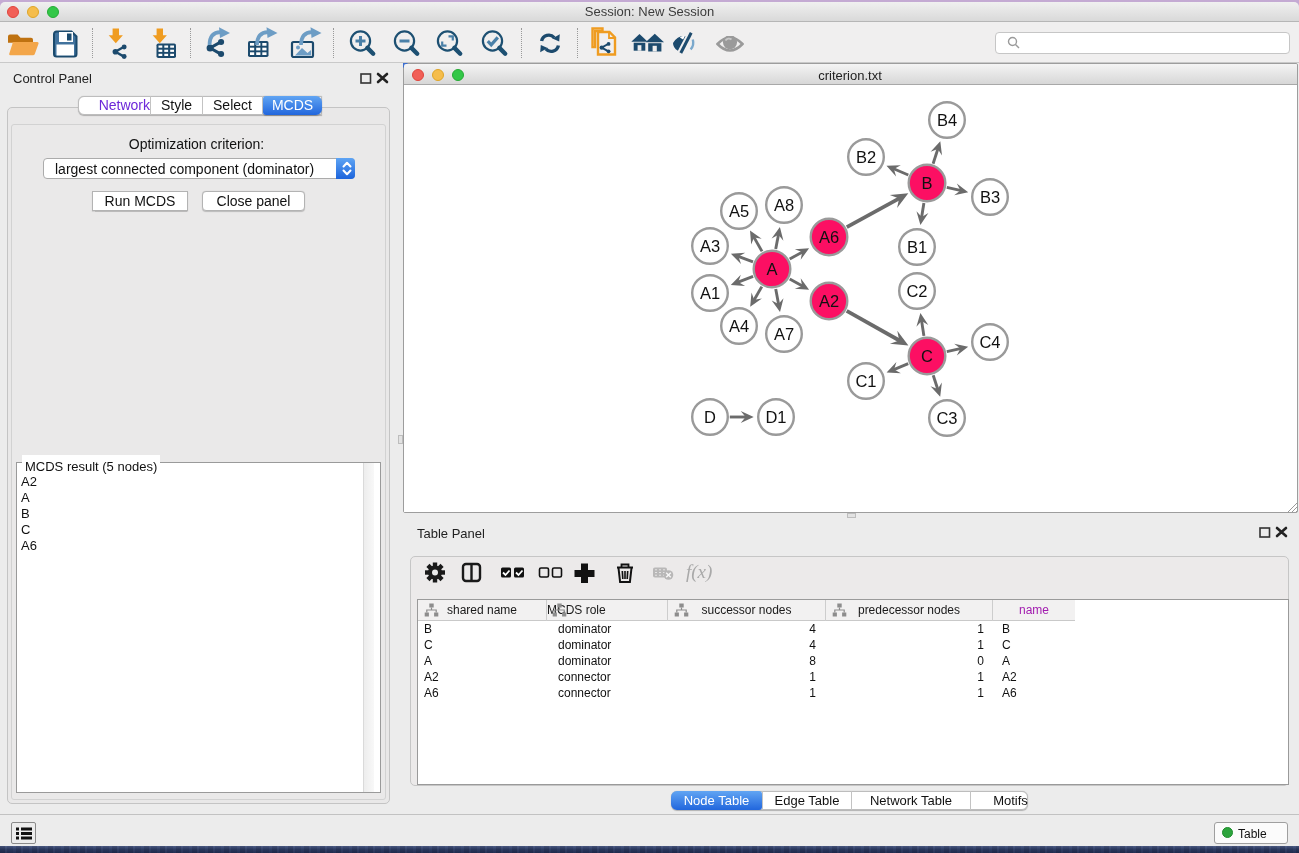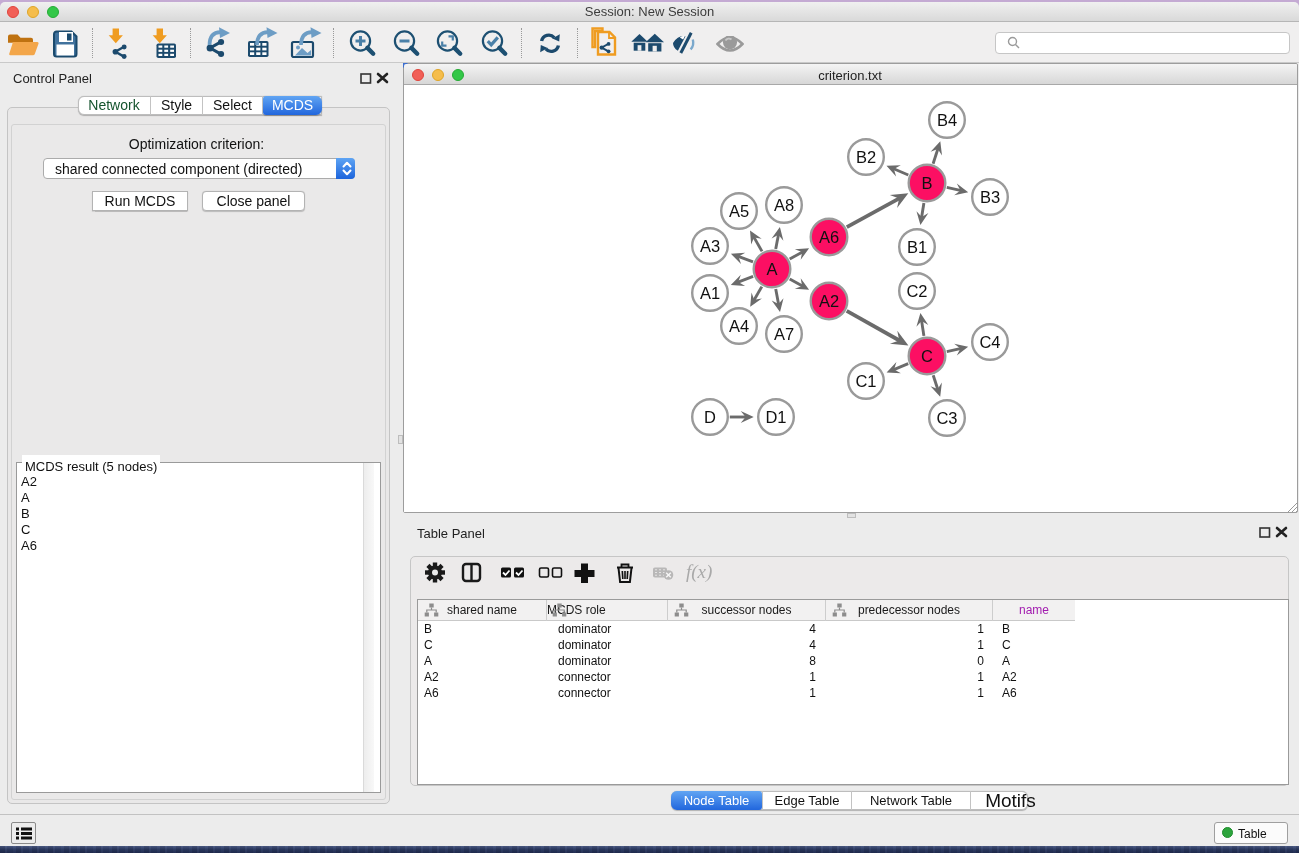--- a/index.html
+++ b/index.html
@@ -177,27 +177,27 @@
 <div class="abs" style="left:13px;top:71px;font-size:13px;color:#222">Control Panel</div>
 <svg style="position:absolute;left:360px;top:73px" width="12" height="11" viewBox="0 0 12 11">
     <rect x="1" y="1" width="9.5" height="9" fill="none" stroke="#333" stroke-width="1.6"></rect>
   </svg>
 <svg style="position:absolute;left:376px;top:72px" width="13" height="12" viewBox="0 0 13 12">
     <path d="M2,2 L11,10 M11,2 L2,10" stroke="#222" stroke-width="2.6" stroke-linecap="round"></path>
   </svg>
 <div class="abs" style="left:7px;top:107px;width:383px;height:697px;background:#e9e8e8;border:1px solid #c4c4c4;border-radius:5px"></div>
 <div class="abs" style="left:11px;top:124px;width:375px;height:676px;border:1px solid #d2d2d2;border-radius:3px;background:#eae9e9"></div>
 <div class="abs" style="left:78px;top:96px;width:244px;height:19px;background:#fff;border:1px solid #bdbdbd;border-radius:6px 0 0 6px;box-shadow:0 0.5px 1px rgba(0,0,0,0.25)"></div>
-<div class="abs" style="left:78px;top:96px;width:73px;height:19px;border-right:1px solid #c3c3c3;text-align:center;font-size:14px;color:#14532d;line-height:19px">Network</div>
+<div class="abs" style="left:78px;top:96px;width:73px;height:19px;border-right:1px solid #c3c3c3;text-align:right;font-size:14px;color:#6d28d9;line-height:19px">Network</div>
 <div class="abs" style="left:151px;top:96px;width:52px;height:19px;border-right:1px solid #c3c3c3;text-align:center;font-size:14px;color:#111;line-height:19px">Style</div>
 <div class="abs" style="left:203px;top:96px;width:60px;height:19px;border-right:1px solid #c3c3c3;text-align:center;font-size:14px;color:#111;line-height:19px">Select</div>
 <div class="abs" style="left:263px;top:96px;width:59px;height:19px;background:linear-gradient(#61a5f3,#2166dd);border-radius:3px 6px 6px 3px;text-align:center;font-size:14px;color:#fff;line-height:19px;box-shadow:0 0.5px 1px rgba(0,0,0,0.25)">MCDS</div>
 <div class="abs" style="left:0;top:136px;width:393px;text-align:center;font-size:14px;color:#111">Optimization criterion:</div>
 <div class="abs" style="left:43px;top:158px;width:312px;height:21px;background:#fff;border:1px solid #ababab;border-radius:4px">
-    <div class="abs" style="left:11px;top:2px;font-size:14px;color:#111">shared connected component (directed)</div>
+    <div class="abs" style="left:11px;top:2px;font-size:14px;color:#111">largest connected component (dominator)</div>
     <div class="abs" style="right:-1px;top:-1px;width:19px;height:21px;background:linear-gradient(#5ea4f4,#1c64dc);border-radius:0 4px 4px 0"></div>
   </div>
 <svg style="position:absolute;left:340px;top:160px" width="14" height="17" viewBox="0 0 14 17">
     <g stroke="#fff" stroke-width="2" fill="none" stroke-linecap="round" stroke-linejoin="round">
       <path d="M3.5,6.5 l3.5,-3.8 l3.5,3.8"></path>
       <path d="M3.5,10.5 l3.5,3.8 l3.5,-3.8"></path>
     </g>
   </svg>
 <div class="abs" style="left:92px;top:191px;width:96px;height:20px;background:#fff;border:1px solid #b3b3b3;border-radius:0;text-align:center;font-size:14px;color:#111;line-height:19px;box-shadow:0 0.5px 1px rgba(0,0,0,0.2)">Run MCDS</div>
 <div class="abs" style="left:202px;top:191px;width:103px;height:20px;background:#fff;border:1px solid #b3b3b3;border-radius:4px;text-align:center;font-size:14px;color:#111;line-height:19px;box-shadow:0 0.5px 1px rgba(0,0,0,0.2)">Close panel</div>
@@ -440,21 +440,21 @@
 <div class="abs" style="left:934px;top:670px;width:50px;text-align:right;font-size:12px;color:#111">1</div>
 <div class="abs" style="left:1002px;top:670px;font-size:12px;color:#111">A2</div>
 <div class="abs" style="left:424px;top:686px;font-size:12px;color:#111">A6</div>
 <div class="abs" style="left:558px;top:686px;font-size:12px;color:#111">connector</div>
 <div class="abs" style="left:766px;top:686px;width:50px;text-align:right;font-size:12px;color:#111">1</div>
 <div class="abs" style="left:934px;top:686px;width:50px;text-align:right;font-size:12px;color:#111">1</div>
 <div class="abs" style="left:1002px;top:686px;font-size:12px;color:#111">A6</div>
 <div class="abs" style="left:671px;top:791px;width:357px;height:19px;background:#fff;border:1px solid #bdbdbd;border-radius:6px;box-shadow:0 0.5px 1px rgba(0,0,0,0.25)"></div>
 <div class="abs" style="left:762px;top:791px;width:89px;height:19px;border-left:1px solid #c3c3c3;text-align:center;font-size:13px;color:#111;line-height:19px">Edge Table</div>
 <div class="abs" style="left:851px;top:791px;width:119px;height:19px;border-left:1px solid #c3c3c3;text-align:center;font-size:13px;color:#111;line-height:19px">Network Table</div>
-<div class="abs" style="left:970px;top:791px;width:80px;height:19px;border-left:1px solid #c3c3c3;text-align:center;font-size:19px;color:#111;line-height:19px">Motifs</div>
+<div class="abs" style="left:970px;top:791px;width:80px;height:19px;border-left:1px solid #c3c3c3;text-align:center;font-size:13px;color:#111;line-height:19px">Motifs</div>
 <div class="abs" style="left:671px;top:791px;width:91px;height:19px;background:linear-gradient(#61a5f3,#2166dd);border-radius:6px 3px 3px 6px;text-align:center;font-size:13px;color:#fff;line-height:19px">Node Table</div>
 <div class="abs" style="left:0;top:814px;width:1299px;height:32px;background:#ececec;border-top:1px solid #c2c2c2"></div>
 <div class="abs" style="left:11px;top:822px;width:25px;height:22px;border:1px solid #8a8a8a;border-radius:2px"></div>
 <svg style="position:absolute;left:16px;top:827px" width="16" height="13" viewBox="0 0 16 13">
     <g fill="#111">
       <rect x="0" y="0.5" width="3" height="3"></rect>
       <rect x="0" y="5" width="3" height="3"></rect>
       <rect x="0" y="9.5" width="3" height="3"></rect>
       <rect x="5" y="0.5" width="11" height="3"></rect>
       <rect x="5" y="5" width="11" height="3"></rect>

